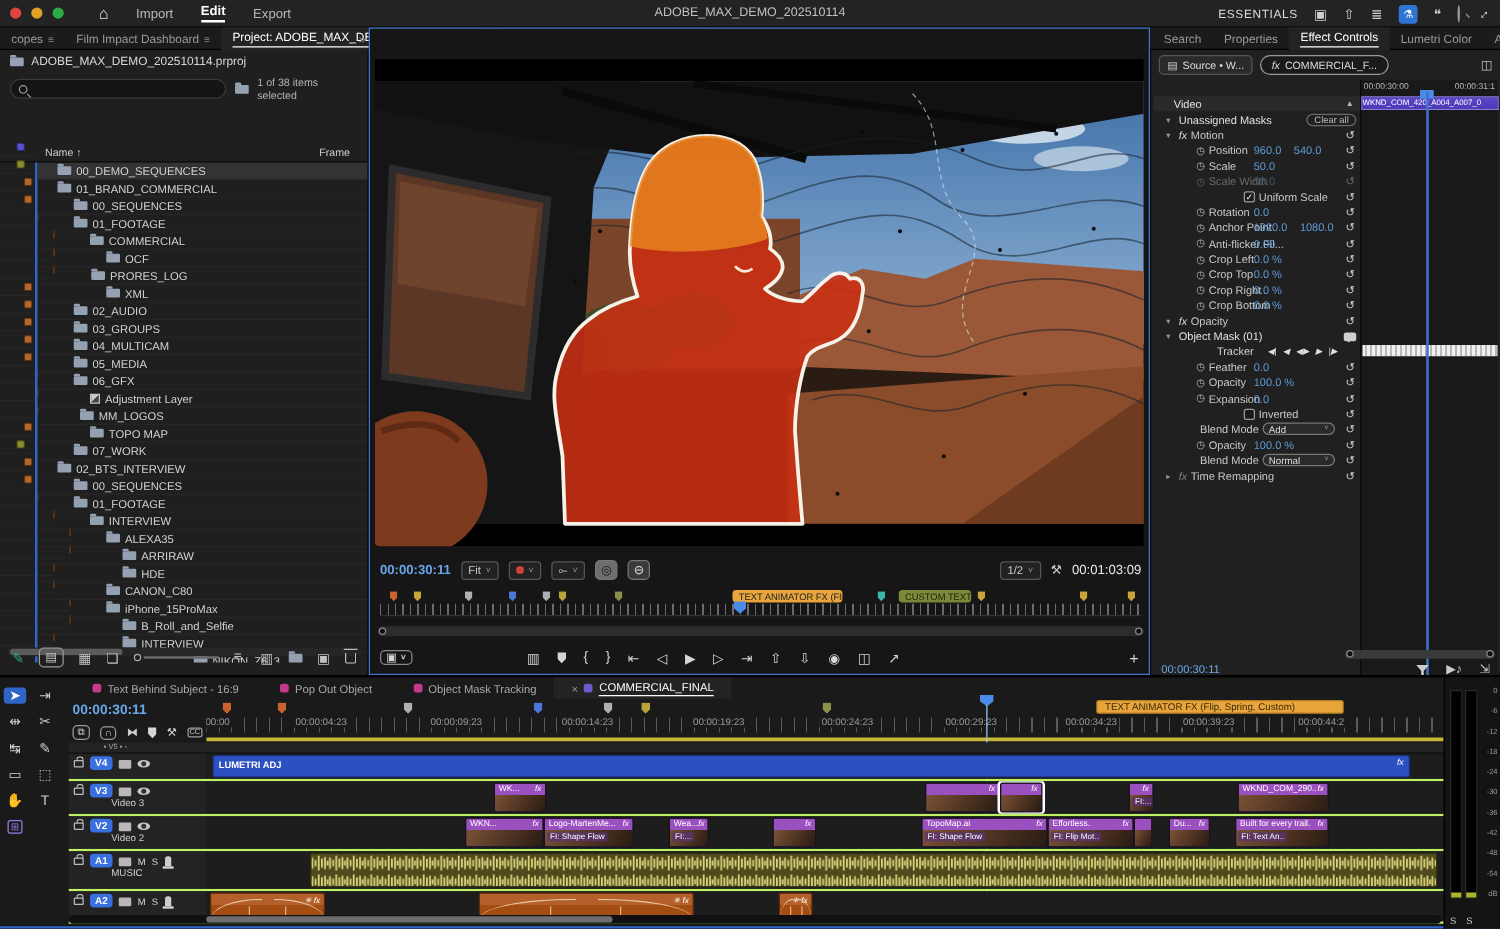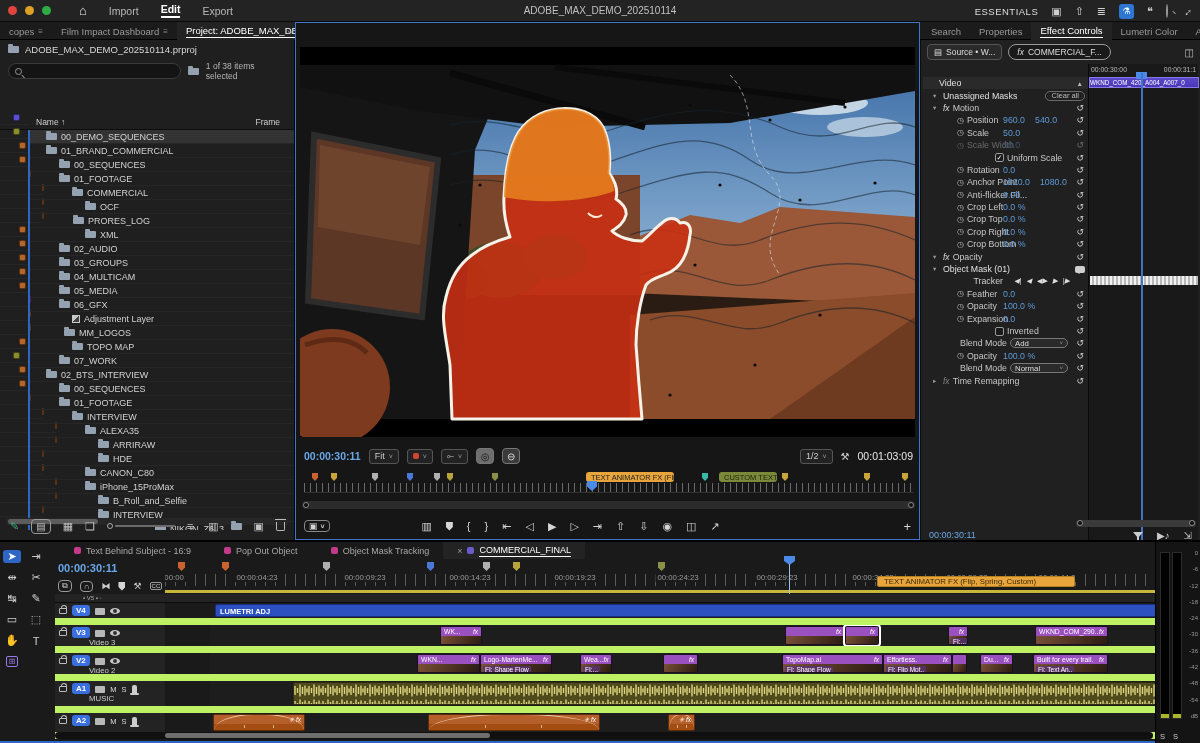--- a/index.html
+++ b/index.html
@@ -139,25 +139,25 @@
   .tltab.active .lbl{border-bottom:1px solid #fff;padding-bottom:1px;}
   .tltab .close{color:#999;font-size:9px;}
   #tl-tc{position:absolute;left:58px;top:20px;color:#6aa7e8;font-size:11px;font-weight:bold;}
   #tl-toolbar{position:absolute;left:58px;top:36px;width:105px;height:16px;display:flex;gap:8px;align-items:center;font-size:9px;color:#cdcdcd;}
   #tl-toolbar .boxed{font-size:8px;padding:0 3px;}
   #ruler{position:absolute;left:165px;top:18px;width:990px;height:34px;overflow:hidden;}
   #ruler-ticks{position:absolute;left:0;top:14px;width:990px;height:12px;background:repeating-linear-gradient(90deg,#5a5a5a 0 1px,transparent 1px 10px);}
   .rlabel{position:absolute;top:13px;font-size:7.8px;color:#9a9a9a;transform:translateX(-50%);background:#1a1a1a;padding:0 2px;}
   .renderbar{position:absolute;left:0;top:30px;width:990px;height:3px;background:#c8b83a;}
   .tlmchip{position:absolute;top:2px;width:7px;height:9px;background:var(--c);clip-path:polygon(0 0,100% 0,100% 60%,50% 100%,0 60%);}
-  #tl-span{position:absolute;top:16px;height:11px;background:#e8a53c;border:1px solid #b5811f;border-radius:2px;color:#3a2a08;font-size:7.8px;display:flex;align-items:center;padding:0 6px;white-space:nowrap;overflow:hidden;}
+  #tl-span{position:absolute;top:0;height:11px;background:#e8a53c;border:1px solid #b5811f;border-radius:2px;color:#3a2a08;font-size:7.8px;display:flex;align-items:center;padding:0 6px;white-space:nowrap;overflow:hidden;}
   #tl-playhead{position:absolute;top:14px;width:11px;height:9px;background:#4a8ae8;clip-path:polygon(0 0,100% 0,100% 55%,50% 100%,0 55%);}
   #tl-playline{position:absolute;top:22px;width:1px;height:174px;background:#9cc3f0;}
   #tracks{position:absolute;left:55px;top:52px;width:1100px;}
-  .trkrow{display:flex;border-bottom:7px solid #bef264;gap:45px;}
+  .trkrow{display:flex;border-bottom:2px solid #bef264;}
   .thead{width:110px;background:#232323;display:flex;align-items:flex-start;gap:5px;padding:2px 4px;position:relative;}
   .lane{flex:1;position:relative;background:#1d1d1d;overflow:hidden;}
   .badge{background:#3a6fe0;color:#fff;border-radius:3px;font-size:8px;padding:1px 4px;font-weight:bold;}
   .lockic{width:8px;height:6px;border:1.2px solid #bbb;border-radius:1px;position:relative;margin-top:3px;}
   .lockic::before{content:'';position:absolute;left:1px;top:-4px;width:4px;height:3px;border:1.2px solid #bbb;border-bottom:none;border-radius:3px 3px 0 0;}
   .eye{width:10px;height:6px;border-radius:50%;background:#c8c8c8;position:relative;margin-top:3px;}
   .eye::after{content:'';position:absolute;left:3px;top:1px;width:4px;height:4px;border-radius:50%;background:#333;}
   .srcpatch{width:10px;height:7px;background:#b8b8b8;border-radius:1px;margin-top:3px;}
   .msrow{font-size:7.5px;color:#ddd;display:flex;gap:5px;margin-top:2px;}
   .micro{width:5px;height:8px;background:#ccc;border-radius:2px 2px 0 0;position:relative;margin-top:2px;}

